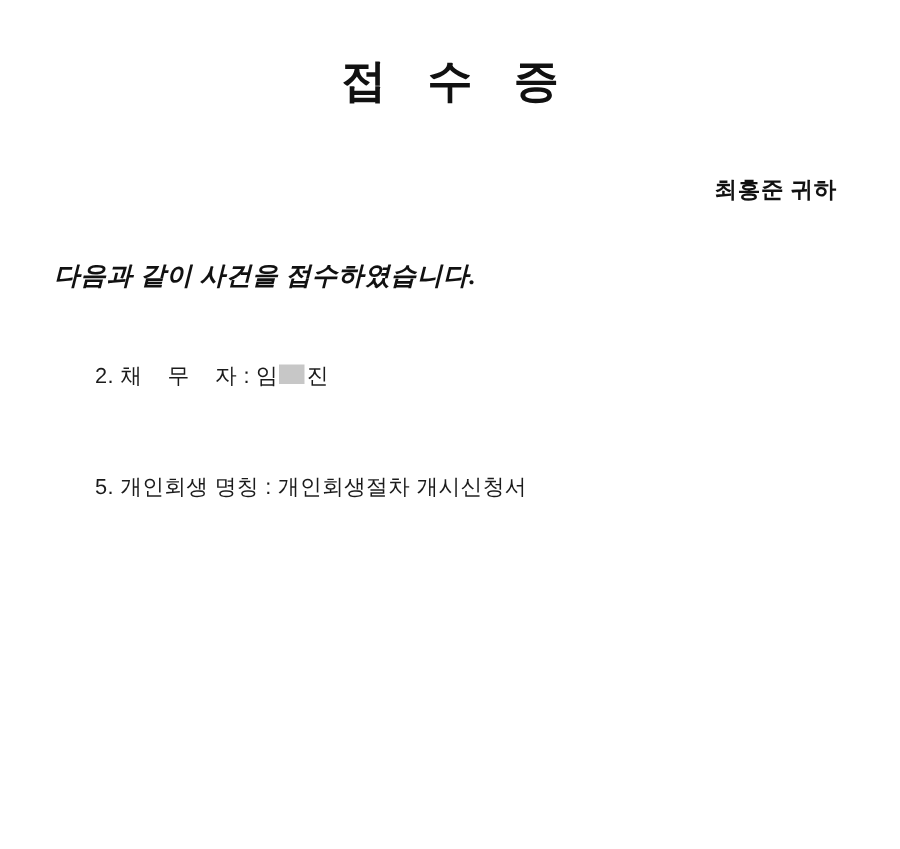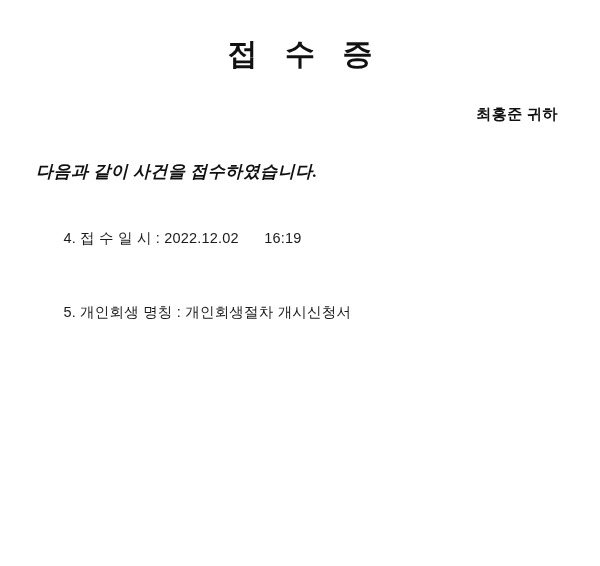--- a/index.html
+++ b/index.html
@@ -35,21 +35,21 @@
     padding-top: 34px;
     text-indent: 10px;
   }
 
   .addressee {
     text-align: right;
     font-family: "Liberation Serif", serif;
     font-weight: bold;
     font-size: 15px;
     color: #111111;
-    margin-top: 30px;
+    margin-top: 42px;
     padding-right: 6px;
     letter-spacing: 0.5px;
   }
 
   .lead-sentence {
     font-family: "Liberation Serif", serif;
     font-weight: bold;
     font-size: 17px;
     color: #111111;
     margin-top: 36px;
@@ -88,25 +88,25 @@
 
   <div class="doc-title">접 수 증</div>
 
   <div class="addressee">최홍준 귀하</div>
 
   <div class="lead-sentence">다음과 같이 사건을 접수하였습니다.</div>
 
   <div class="items">
 
 
+    <div class="item-row">
+      <span>2.</span><span> </span><span>채    무    자 :</span><span> </span><span>임</span><span class="redaction"></span><span>진</span>
+    </div>
 
 
-    <div class="item-row">
-      <span>4.</span><span> </span><span>접 수 일 시 :</span><span> </span><span>2022.12.02      16:19</span>
-    </div>
 
     <div class="item-row">
       <span>5.</span><span> </span><span>개인회생 명칭 :</span><span> </span><span>개인회생절차 개시신청서</span>
     </div>
 
   </div>
 
 </div>
 
 </body></html>

